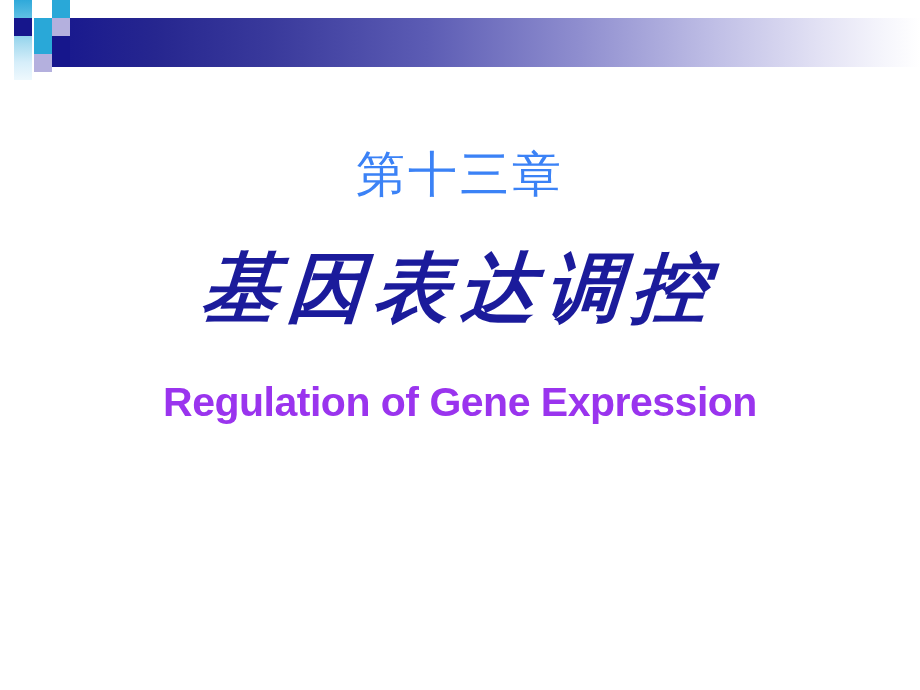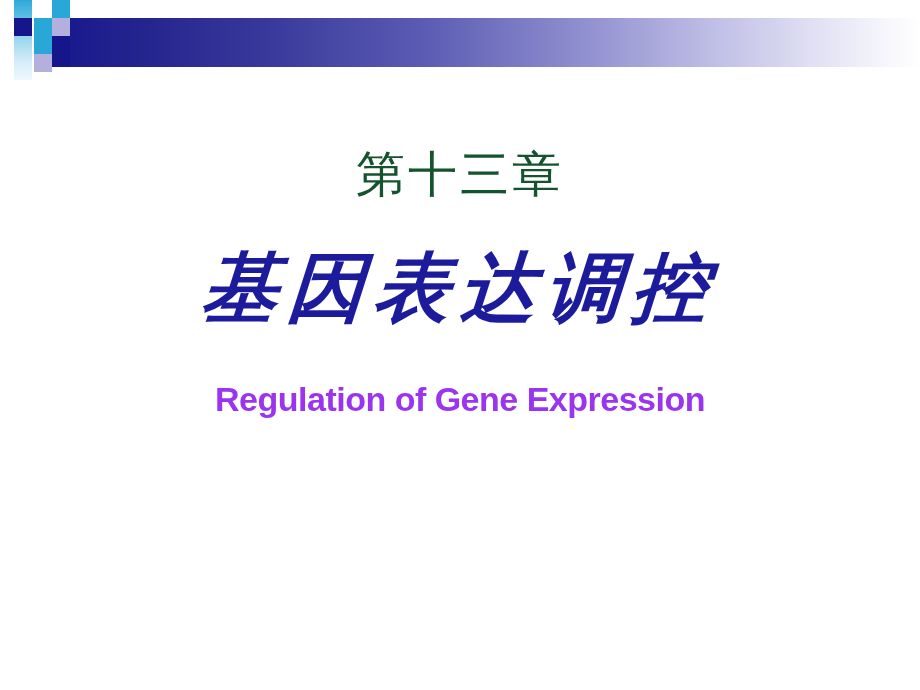--- a/index.html
+++ b/index.html
@@ -97,21 +97,21 @@
 
   #chapter-title {
     position: absolute;
     left: 0;
     top: 58px;
     width: 920px;
     font-family: "DejaVu Serif", "Liberation Serif", serif;
     font-size: 49px;
     line-height: 1;
     font-weight: 400;
-    color: #14532d;
+    color: #3b82f6;
     letter-spacing: 3px;
     white-space: nowrap;
   }
 
   #main-title {
     position: absolute;
     left: 0;
     top: 158px;
     width: 920px;
     font-family: "DejaVu Serif", "Liberation Serif", serif;
@@ -124,21 +124,21 @@
     white-space: nowrap;
     transform: skewX(-4deg);
   }
 
   #subtitle {
     position: absolute;
     left: 0;
     top: 290px;
     width: 920px;
     font-family: "Liberation Sans", sans-serif;
-    font-size: 34px;
+    font-size: 41px;
     line-height: 1;
     font-weight: 700;
     color: #9a34ee;
     letter-spacing: -0.5px;
     white-space: nowrap;
   }
 </style>
 </head>
 <body>
 

